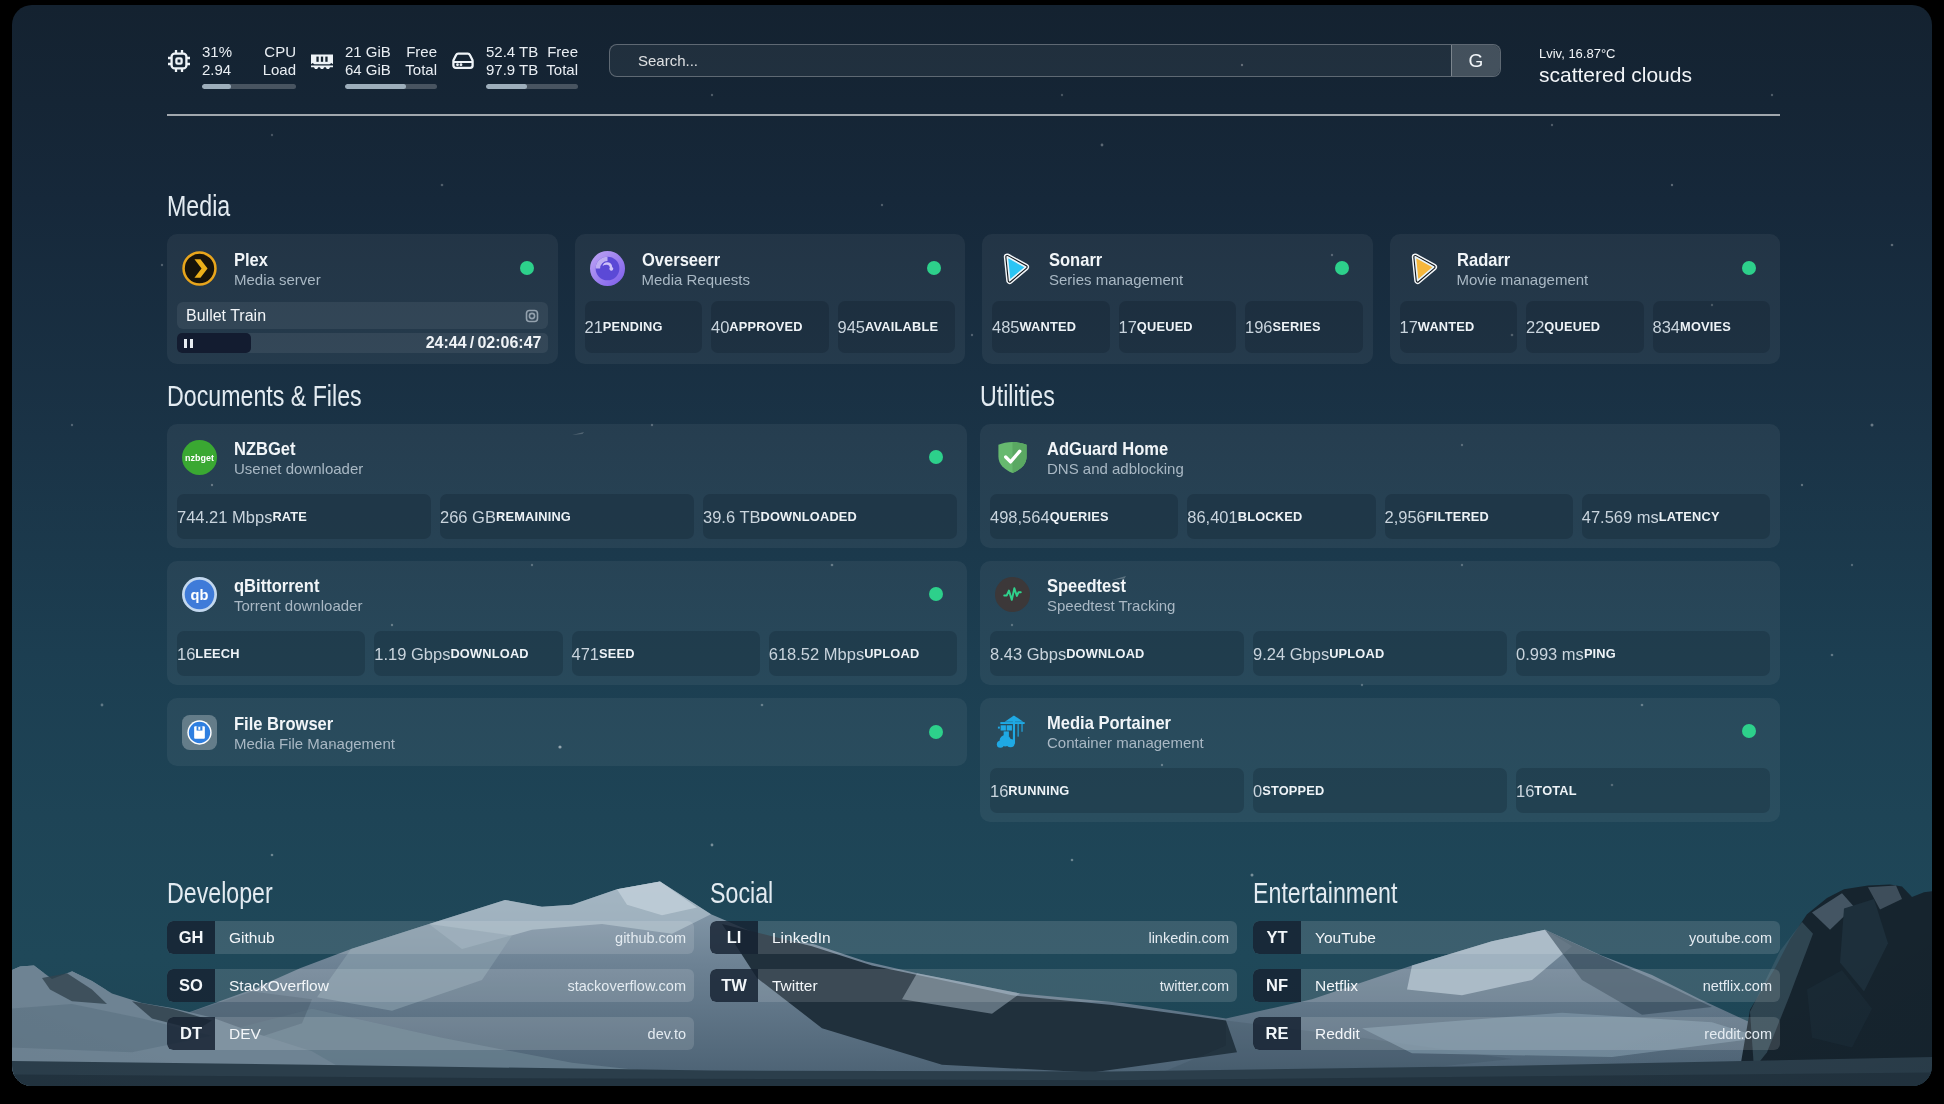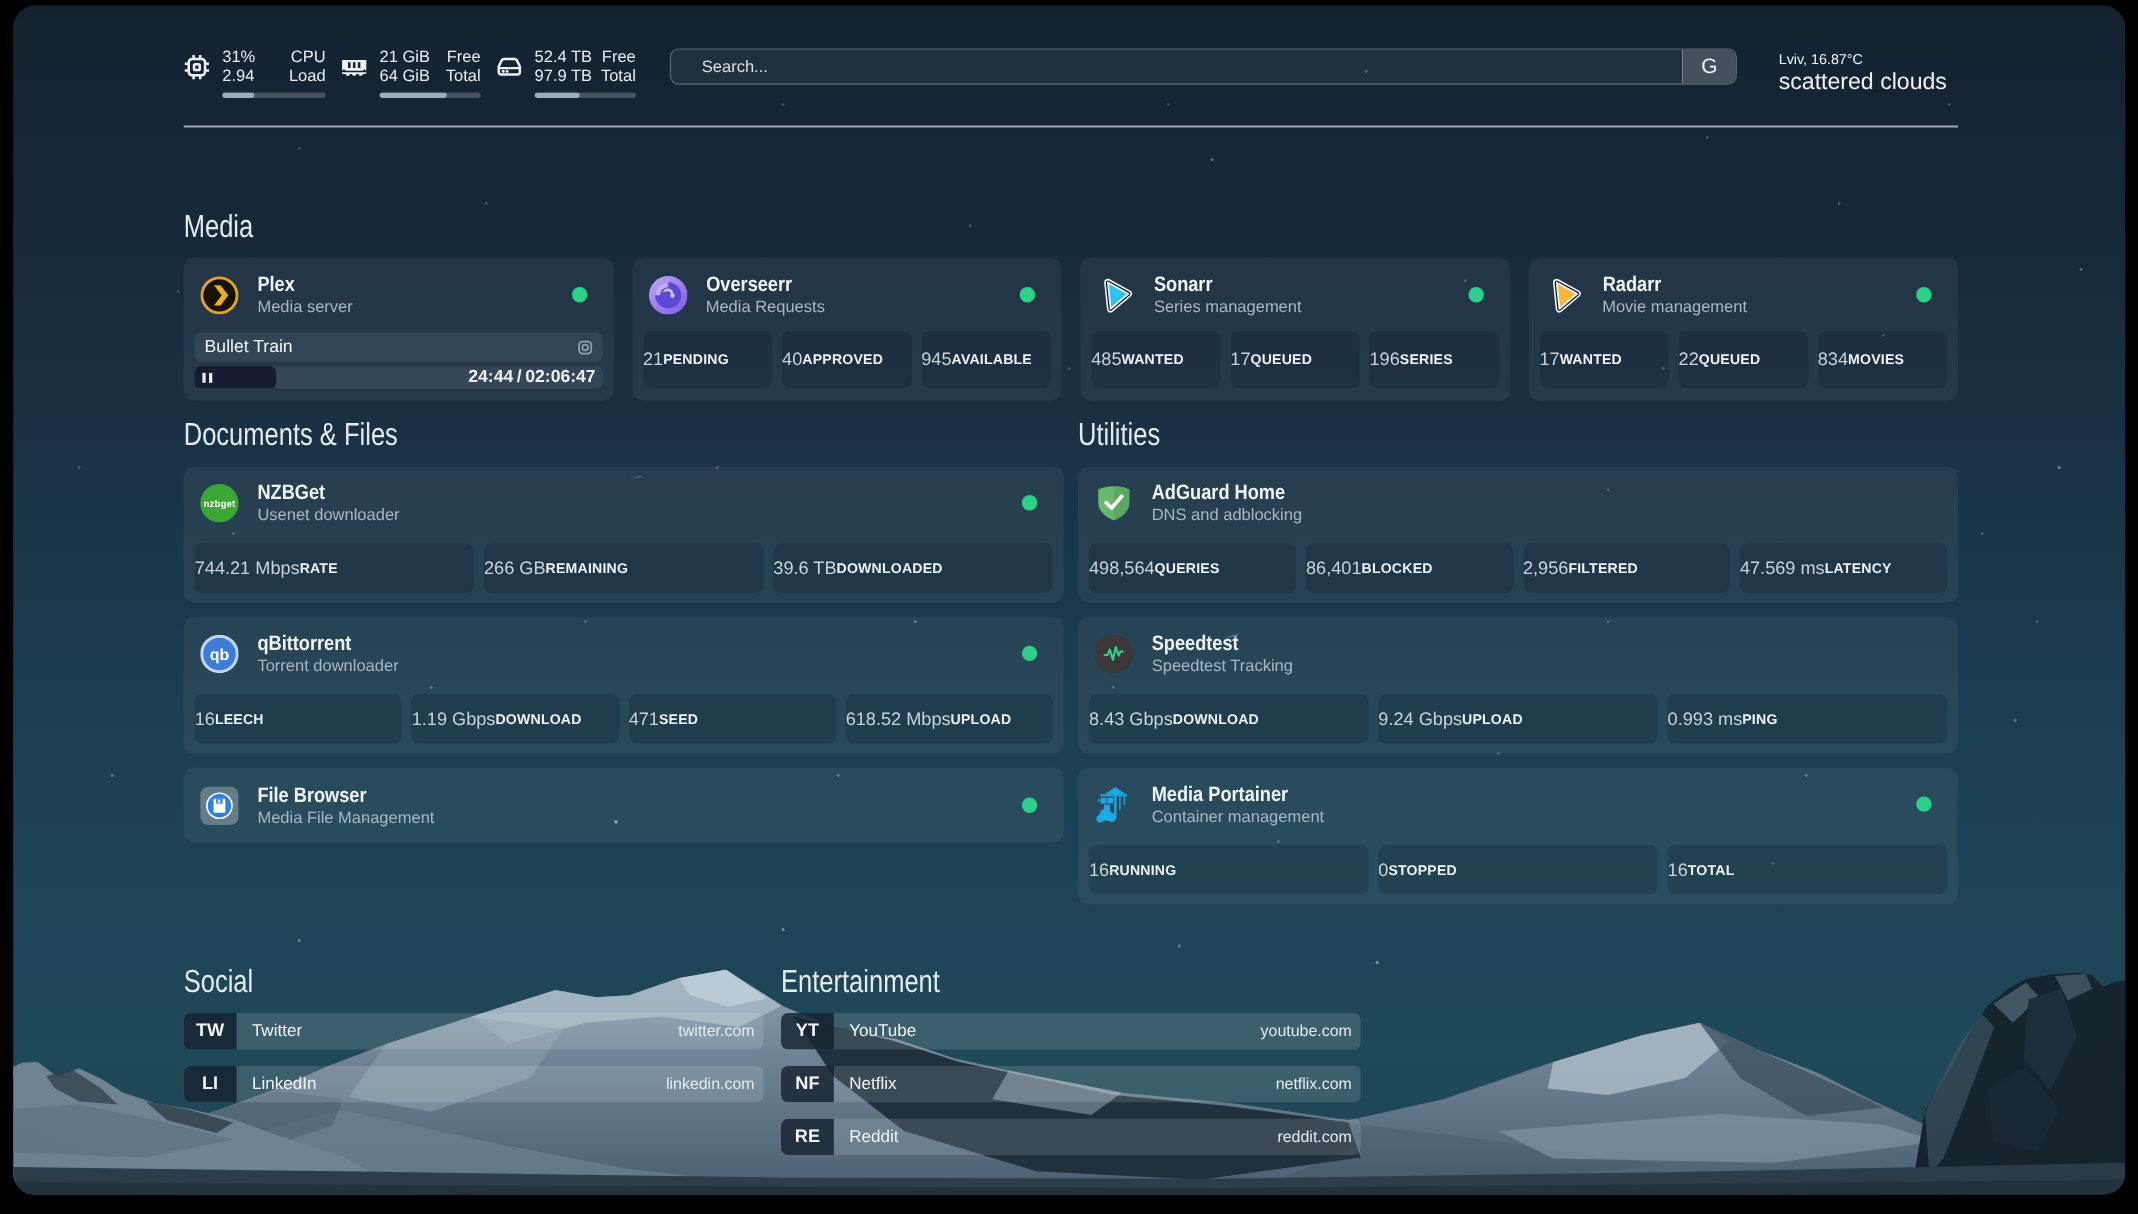--- a/index.html
+++ b/index.html
@@ -16,21 +16,21 @@
 .topbar { display:flex; align-items:flex-start; margin-top:38px; height:46px; }
 .res { display:flex; margin-right:14px; flex:none; }
 .res svg { width:24px; height:24px; margin-top:6px; }
 .rbody { margin-left:11px; font-size:15px; color:#e9eef3; }
 .rrow { display:flex; justify-content:space-between; line-height:18px; }
 .rbar { height:4.5px; border-radius:3px; background:rgba(255,255,255,0.22); margin-top:5px; overflow:hidden; }
 .rbar i { display:block; height:100%; border-radius:3px; background:#9daebb; }
 .rb-cpu { width:94px; }
 .rb-mem { width:92px; }
 .rb-dsk { width:92px; }
-.search { position:relative; flex:none; margin-left:17px; margin-top:1px; width:970px; height:33px; border-radius:8px;
+.search { position:relative; flex:none; margin-left:17px; margin-top:1px; width:892px; height:33px; border-radius:8px;
   background:rgba(255,255,255,0.055); border:1.5px solid rgba(255,255,255,0.28);
   display:flex; align-items:center; }
 .search .ph { margin-left:28px; font-size:15px; color:rgba(255,255,255,0.85); }
 .gbtn { position:absolute; right:0; top:0; bottom:0; width:49px; border-radius:0 8px 8px 0;
   background:rgba(255,255,255,0.16); color:#f2f6f9; font-size:19px; font-weight:400;
   border-left:1.5px solid rgba(255,255,255,0.3);
   display:flex; align-items:center; justify-content:center; }
 .weather { display:flex; flex:none; width:155px; margin-left:22px; align-items:flex-start; }
 .weather svg { width:33px; height:33px; margin-top:-1px; }
 .wtext { margin-left:16px; margin-top:1px; color:#f2f5f8; white-space:nowrap; }
@@ -568,31 +568,49 @@
                 <div class="v">16</div>
                 <div class="l">TOTAL</div>
               </div>
           </div>
         </div>
       </div>
     </div>
 
     <div class="bmarks">
       <div class="bcol">
+        <h2>Developer</h2>
+        <div class="brow">
+            <div class="babbr">GH</div>
+            <div class="bname">Github</div>
+            <div class="bdom">github.com</div>
+          </div>
+        <div class="brow">
+            <div class="babbr">SO</div>
+            <div class="bname">StackOverflow</div>
+            <div class="bdom">stackoverflow.com</div>
+          </div>
+        <div class="brow">
+            <div class="babbr">DT</div>
+            <div class="bname">DEV</div>
+            <div class="bdom">dev.to</div>
+          </div>
+      </div>
+      <div class="bcol">
         <h2>Social</h2>
+        <div class="brow">
+            <div class="babbr">LI</div>
+            <div class="bname">LinkedIn</div>
+            <div class="bdom">linkedin.com</div>
+          </div>
         <div class="brow">
             <div class="babbr">TW</div>
             <div class="bname">Twitter</div>
             <div class="bdom">twitter.com</div>
           </div>
-        <div class="brow">
-            <div class="babbr">LI</div>
-            <div class="bname">LinkedIn</div>
-            <div class="bdom">linkedin.com</div>
-          </div>
       </div>
       <div class="bcol">
         <h2>Entertainment</h2>
         <div class="brow">
             <div class="babbr">YT</div>
             <div class="bname">YouTube</div>
             <div class="bdom">youtube.com</div>
           </div>
         <div class="brow">
             <div class="babbr">NF</div>

